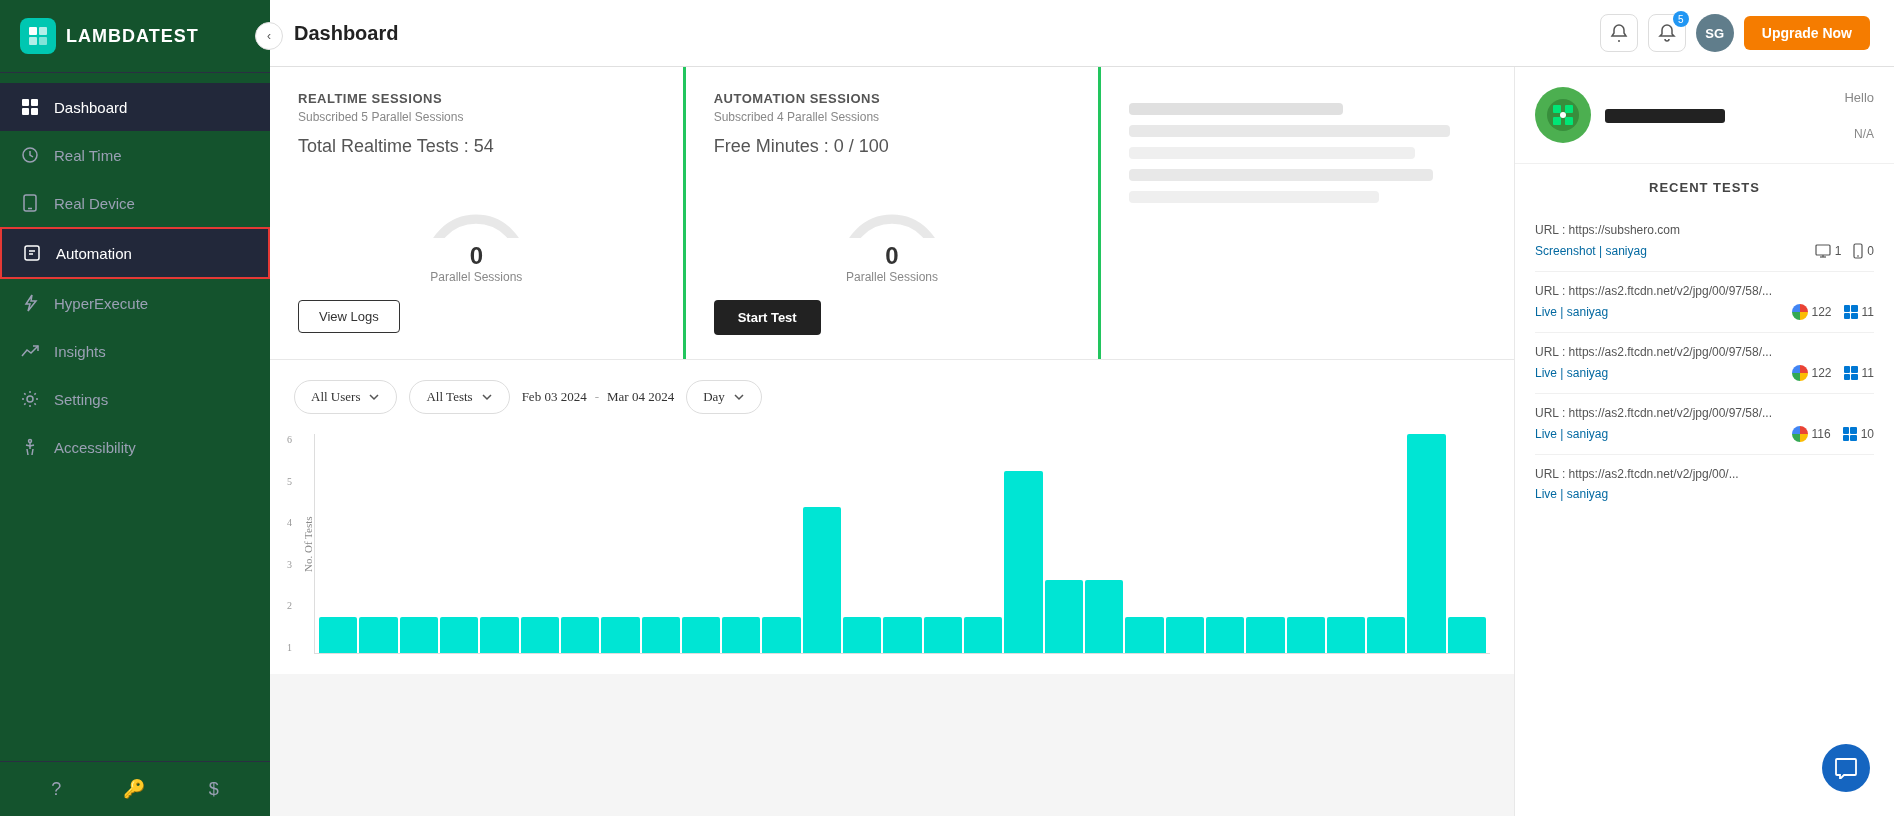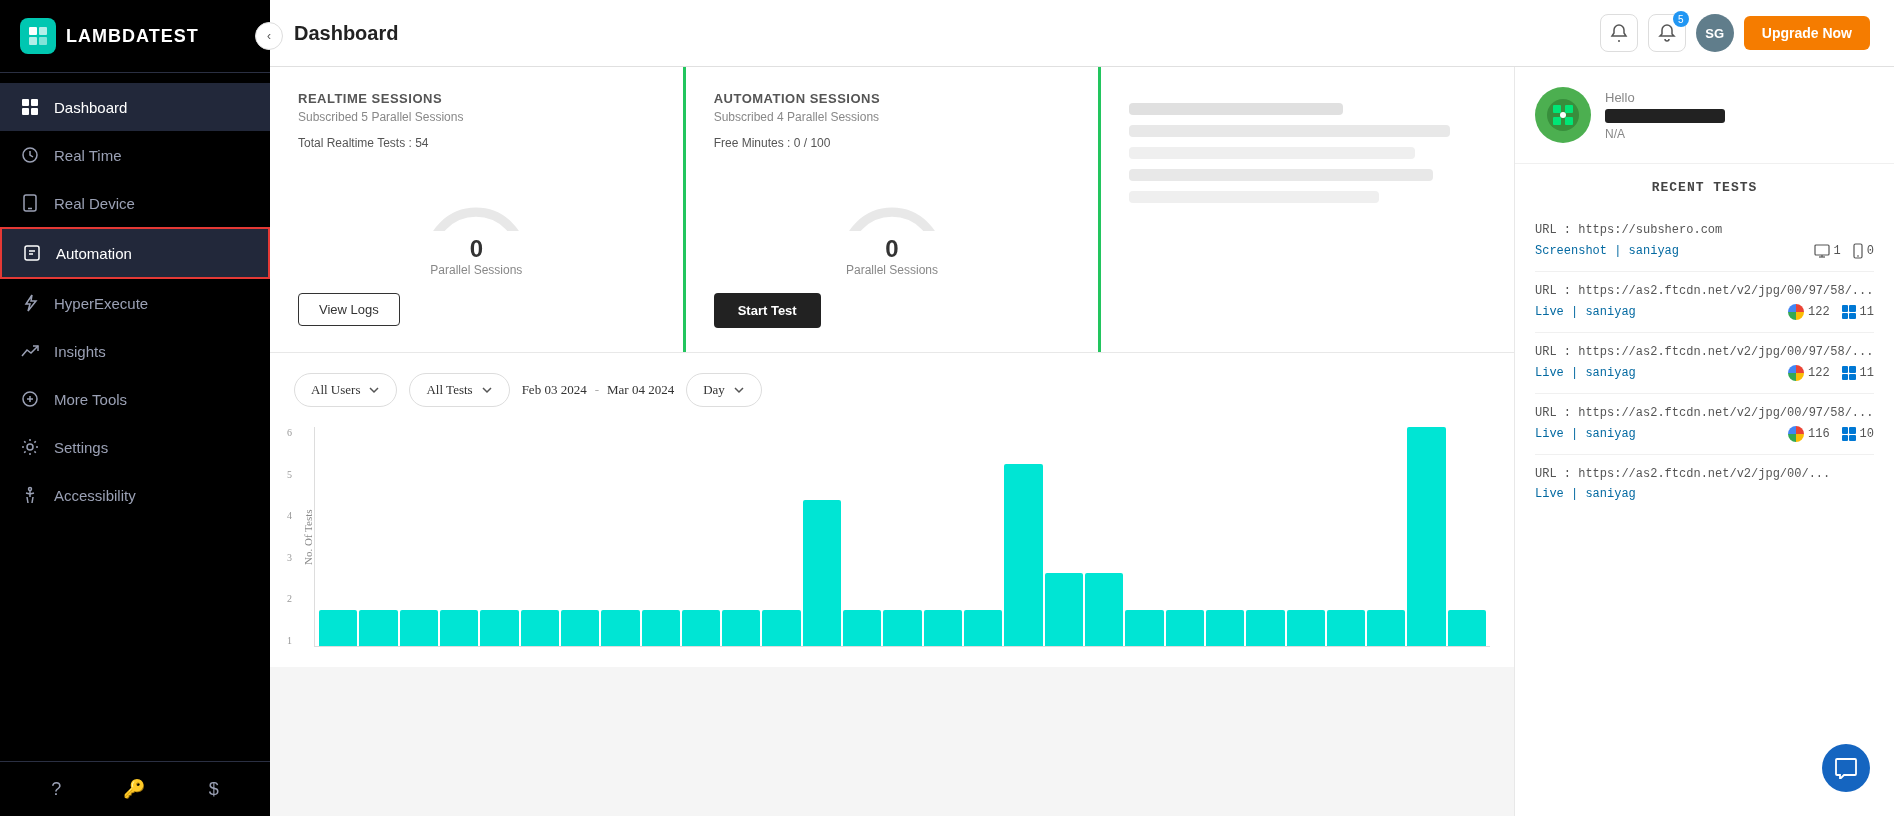--- a/index.html
+++ b/index.html
@@ -1,19 +1,19 @@
 <!DOCTYPE html>
 <html><head>
   <meta charset="utf-8">
   <style>
     * { margin: 0; padding: 0; box-sizing: border-box; }
     body { font-family: -apple-system, BlinkMacSystemFont, 'Segoe UI', sans-serif; display: flex; height: 816px; overflow: hidden; background: #f5f5f5; }
 
     
-    .sidebar { width: 270px; background: #000000; display: flex; flex-direction: column; height: 100%; flex-shrink: 0; }
+    .sidebar { width: 270px; background: #14532d; display: flex; flex-direction: column; height: 100%; flex-shrink: 0; }
     .sidebar-logo { display: flex; align-items: center; gap: 10px; padding: 18px 20px; border-bottom: 1px solid #2a2f42; }
     .logo-icon { width: 36px; height: 36px; background: #00c7b1; border-radius: 8px; display: flex; align-items: center; justify-content: center; color: white; font-weight: bold; font-size: 14px; }
     .logo-text { color: white; font-size: 18px; font-weight: 700; letter-spacing: 1px; }
     .sidebar-nav { flex: 1; padding: 10px 0; }
     .nav-item { display: flex; align-items: center; gap: 14px; padding: 14px 20px; color: #9aa0b4; cursor: pointer; font-size: 15px; transition: background 0.2s; position: relative; }
     .nav-item.active { background: #22283a; color: #fff; }
     .nav-item.automation-active { border: 2px solid #e53935; background: #22283a; color: #fff; }
     .nav-icon { width: 20px; height: 20px; display: flex; align-items: center; justify-content: center; flex-shrink: 0; }
     .sidebar-footer { display: flex; align-items: center; justify-content: space-around; padding: 16px 20px; border-top: 1px solid #2a2f42; }
     .footer-icon { color: #9aa0b4; cursor: pointer; font-size: 18px; }
@@ -34,21 +34,21 @@
     
     .content-area { flex: 1; display: flex; overflow: hidden; }
     .content-main { flex: 1; overflow-y: auto; padding: 0; }
 
     
     .sessions-row { display: flex; background: #fff; border-bottom: 1px solid #e8e8e8; }
     .session-card { flex: 1; padding: 24px 28px; border-right: 3px solid #22c55e; }
     .session-card:last-child { border-right: none; }
     .session-title { font-size: 13px; font-weight: 700; color: #555; letter-spacing: 0.5px; text-transform: uppercase; margin-bottom: 4px; }
     .session-sub { font-size: 12px; color: #888; margin-bottom: 12px; }
-    .session-info { font-size: 12px; color: #555; margin-bottom: 16px; }
+    .session-info { font-size: 18px; color: #555; margin-bottom: 16px; }
     .gauge-container { display: flex; flex-direction: column; align-items: center; margin-bottom: 16px; }
     .gauge { width: 120px; height: 65px; position: relative; overflow: hidden; }
     .gauge svg { width: 120px; height: 120px; position: absolute; top: 0; left: 0; }
     .gauge-value { font-size: 24px; font-weight: 600; color: #333; text-align: center; margin-top: 4px; }
     .gauge-label { font-size: 12px; color: #888; text-align: center; }
     .view-logs-btn { border: 1px solid #333; background: white; color: #333; padding: 8px 20px; border-radius: 4px; cursor: pointer; font-size: 13px; }
     .start-test-btn { background: #222; color: white; border: none; padding: 10px 24px; border-radius: 4px; cursor: pointer; font-size: 13px; font-weight: 600; }
     .skeleton-lines { display: flex; flex-direction: column; gap: 10px; padding-top: 12px; }
     .skeleton-line { height: 12px; background: #e8e8e8; border-radius: 4px; }
 
@@ -61,25 +61,25 @@
     .date-sep { color: #aaa; }
     .chart-area { display: flex; gap: 0; }
     .chart-y-label { writing-mode: vertical-rl; transform: rotate(180deg); font-size: 11px; color: #888; text-align: center; padding-right: 8px; }
     .chart-wrap { flex: 1; }
     .bar-chart { display: flex; align-items: flex-end; gap: 2px; height: 220px; padding: 0 4px; border-left: 1px solid #ddd; border-bottom: 1px solid #ddd; position: relative; }
 
     
     .right-panel { width: 380px; background: #fff; border-left: 1px solid #e8e8e8; display: flex; flex-direction: column; overflow-y: auto; flex-shrink: 0; }
     .user-info { padding: 20px; display: flex; align-items: center; gap: 14px; border-bottom: 1px solid #f0f0f0; }
     .user-avatar { width: 56px; height: 56px; border-radius: 50%; background: #4caf50; display: flex; align-items: center; justify-content: center; color: white; font-size: 22px; overflow: hidden; }
-    .user-details { flex: 1; }
+    .user-details { flex: 1; text-align: right; }
     .user-hello { font-size: 13px; color: #888; }
     .user-name-bar { width: 120px; height: 14px; background: #222; border-radius: 3px; margin: 4px 0; }
     .user-na { font-size: 12px; color: #888; }
-    .recent-tests-section { padding: 16px 20px; font-family: Liberation Mono, monospace; }
+    .recent-tests-section { padding: 16px 20px; }
     .recent-tests-title { font-size: 13px; font-weight: 700; letter-spacing: 1px; color: #444; text-align: center; margin-bottom: 16px; }
     .test-item { border-bottom: 1px solid #f0f0f0; padding: 12px 0; }
     .test-url { font-size: 12px; color: #555; margin-bottom: 6px; }
     .test-meta { display: flex; align-items: center; gap: 8px; font-size: 12px; color: #888; }
     .test-type { color: #0369a1; }
     .test-counts { display: flex; align-items: center; gap: 12px; margin-left: auto; }
     .count-item { display: flex; align-items: center; gap: 4px; font-size: 12px; color: #555; }
     .chrome-icon { width: 16px; height: 16px; border-radius: 50%; background: conic-gradient(#ea4335 0deg 90deg, #fbbc04 90deg 180deg, #34a853 180deg 270deg, #4285f4 270deg 360deg); }
     .windows-icon { width: 14px; height: 14px; display: grid; grid-template-columns: 1fr 1fr; gap: 1px; }
     .win-quad { background: #0078d4; border-radius: 1px; }
@@ -161,30 +161,20 @@
     <div class="nav-item">
       <div class="nav-icon">
         <svg width="18" height="18" viewBox="0 0 18 18" fill="none" stroke="currentColor" stroke-width="1.5">
           <polyline points="1,14 6,8 10,11 17,4"></polyline>
           <polyline points="12,4 17,4 17,9"></polyline>
         </svg>
       </div>
       <span>Insights</span>
     </div>
 
-    <div class="nav-item">
-      <div class="nav-icon">
-        <svg width="18" height="18" viewBox="0 0 18 18" fill="none" stroke="currentColor" stroke-width="1.5">
-          <circle cx="9" cy="9" r="7"></circle>
-          <line x1="9" y1="6" x2="9" y2="12"></line>
-          <line x1="6" y1="9" x2="12" y2="9"></line>
-        </svg>
-      </div>
-      <span>More Tools</span>
-    </div>
 
     <div class="nav-item">
       <div class="nav-icon">
         <svg width="18" height="18" viewBox="0 0 18 18" fill="none" stroke="currentColor" stroke-width="1.5">
           <circle cx="9" cy="9" r="3"></circle>
           <path d="M9 1v2M9 15v2M1 9h2M15 9h2M3.2 3.2l1.4 1.4M13.4 13.4l1.4 1.4M3.2 14.8l1.4-1.4M13.4 4.6l1.4-1.4"></path>
         </svg>
       </div>
       <span>Settings</span>
     </div>

